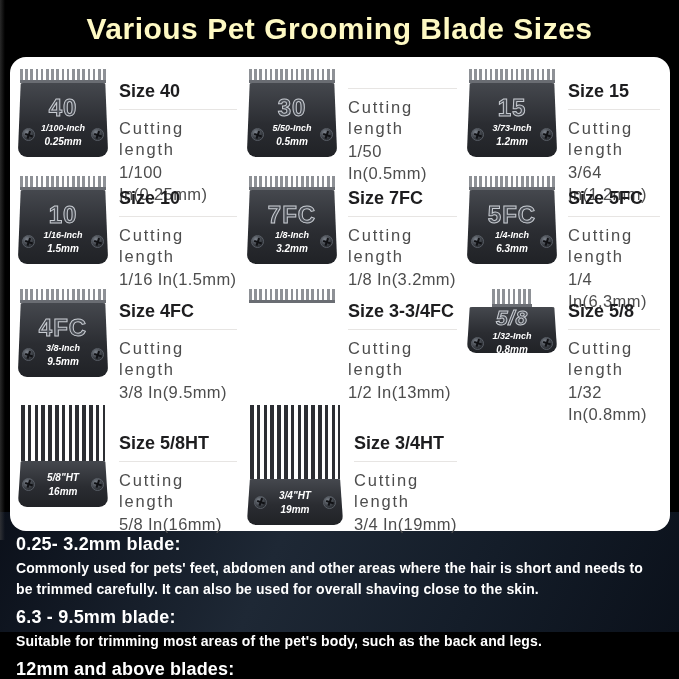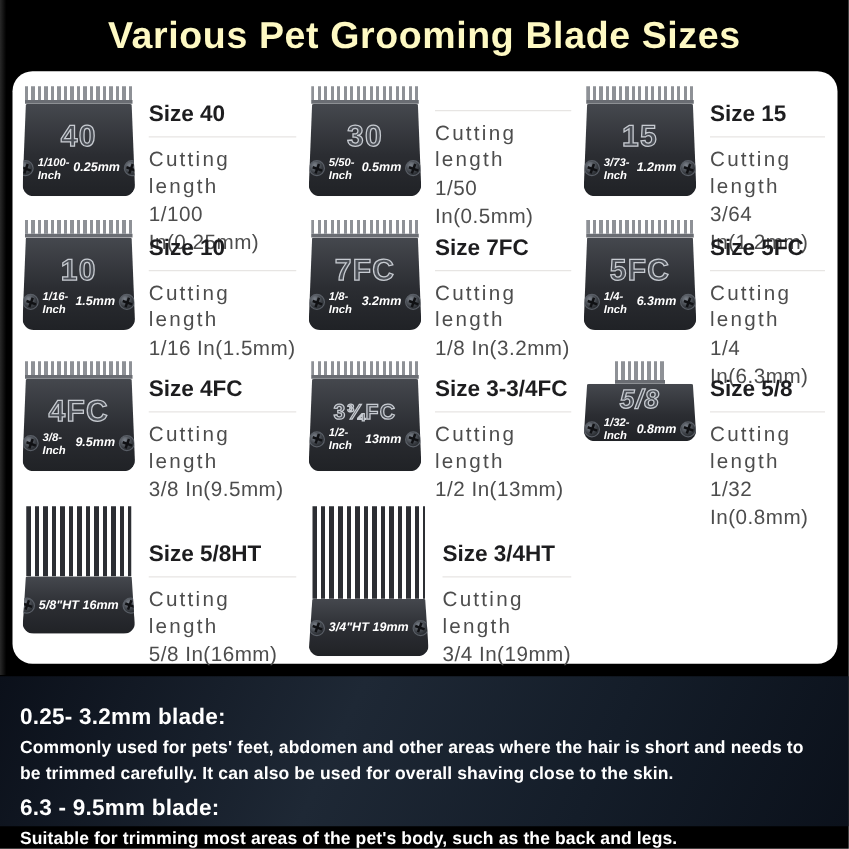--- a/index.html
+++ b/index.html
@@ -46,21 +46,21 @@
     border-radius:5px 5px 9px 9px;
     clip-path:polygon(3% 0,97% 0,100% 92%,96% 100%,4% 100%,0 92%);
     display:flex; flex-direction:column; align-items:center; justify-content:center;
     color:#fff;
   }
   .num{
     font-size:24px; font-weight:700; letter-spacing:1px; line-height:1;
     color:#4a4e55; -webkit-text-stroke:1px #c7cbd1; margin:2px 0 3px;
   }
   .mid{ display:flex; align-items:center; gap:3px; }
-  .vals{ display:flex; flex-direction:row; align-items:center; gap:3px; min-width:50px; }
+  .vals{ display:flex; flex-direction:column; align-items:center; gap:3px; min-width:50px; }
   .inch{ font-size:9px; font-weight:700; font-style:italic; }
   .mm{ font-size:10px; font-weight:700; font-style:italic; }
   .screw{
     width:13px; height:13px; border-radius:50%;
     background:radial-gradient(circle at 35% 30%, #7c828b, #3a3e44 55%, #15171a);
     border:1px solid #595e66; position:relative; flex:0 0 13px;
   }
   .screw::before, .screw::after{
     content:""; position:absolute; left:50%; top:50%; width:8px; height:1.6px;
     background:#101114; transform:translate(-50%,-50%) rotate(20deg);
@@ -88,21 +88,21 @@
   .info{ flex:1 1 auto; padding-top:12px; padding-right:8px; }
   .size{ font-size:18px; font-weight:700; color:#1d1d1f; }
   .rule{ height:1px; background:#e7e5e3; margin:7px 0 8px; }
   .cl{ font-size:16.5px; color:#4d4d4d; letter-spacing:1.8px; line-height:1.3; }
   .cv{ font-size:16.5px; color:#4d4d4d; letter-spacing:.4px; line-height:1.35; }
   .row4 .info{ padding-top:32px; }
   .row4 .blade{ margin-top:4px; }
 
   
   .notes{
-    position:absolute; left:0; top:541px; width:679px; height:120px;
+    position:absolute; left:0; top:512px; width:679px; height:120px;
     background:linear-gradient(115deg,#0b101a 0%,#1e2835 40%,#141d29 70%,#0b111b 100%);
     padding:22px 16px 0 16px; color:#fff; z-index:1;
   }
   .note{ margin-bottom:7px; }
   .nh{ font-size:18px; font-weight:700; margin-bottom:3px; letter-spacing:.2px; }
   .nb{ font-size:14px; font-weight:700; line-height:1.5; letter-spacing:.1px; }
 </style>
 </head>
 <body>
 
@@ -267,31 +267,20 @@
         <div class="size">Size 4FC</div>
         <div class="rule"></div>
         <div class="cl">Cutting length</div>
         <div class="cv">3/8 In(9.5mm)</div>
       </div>
     </div>
 
     <div class="cell">
       <div class="blade std">
         <div class="teeth"></div>
-        <div class="bodyb">
-          <div class="num" style="font-size:17px">3¾FC</div>
-          <div class="mid">
-            <span class="screw"></span>
-            <div class="vals">
-              <div class="inch">1/2-Inch</div>
-              <div class="mm">13mm</div>
-            </div>
-            <span class="screw"></span>
-          </div>
-        </div>
       </div>
       <div class="info">
         <div class="size">Size 3-3/4FC</div>
         <div class="rule"></div>
         <div class="cl">Cutting length</div>
         <div class="cv">1/2 In(13mm)</div>
       </div>
     </div>
 
     <div class="cell">

